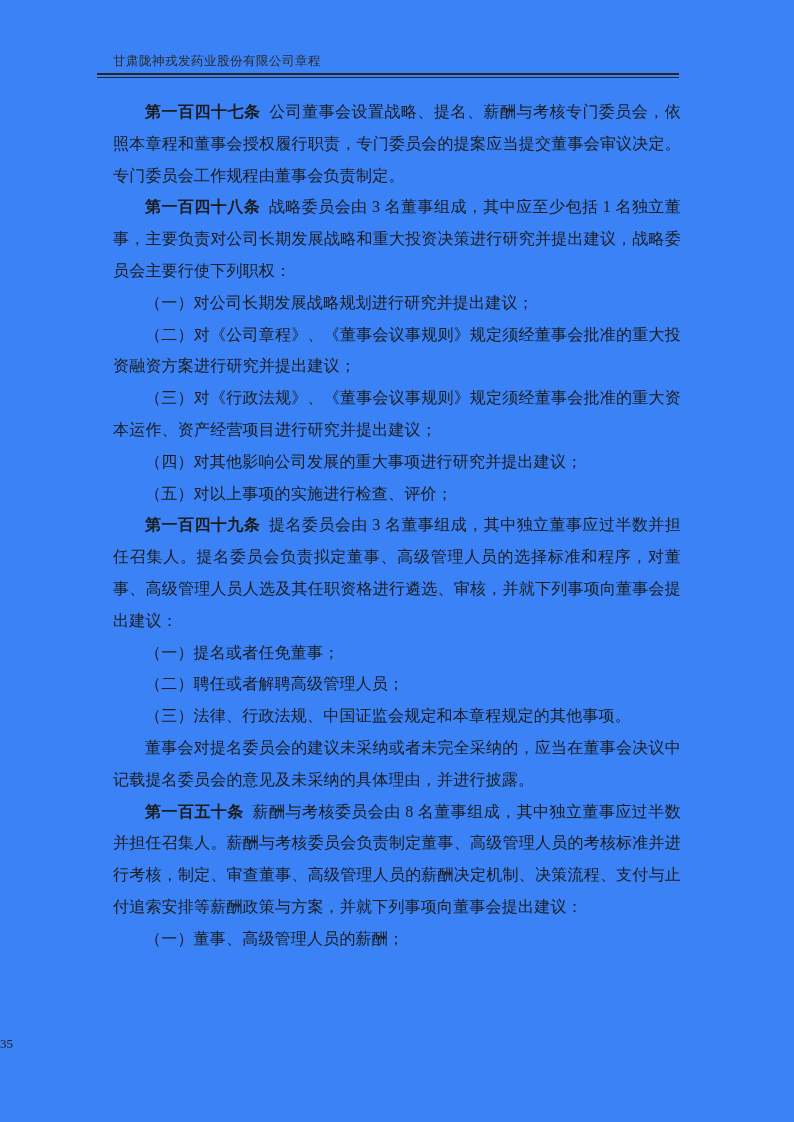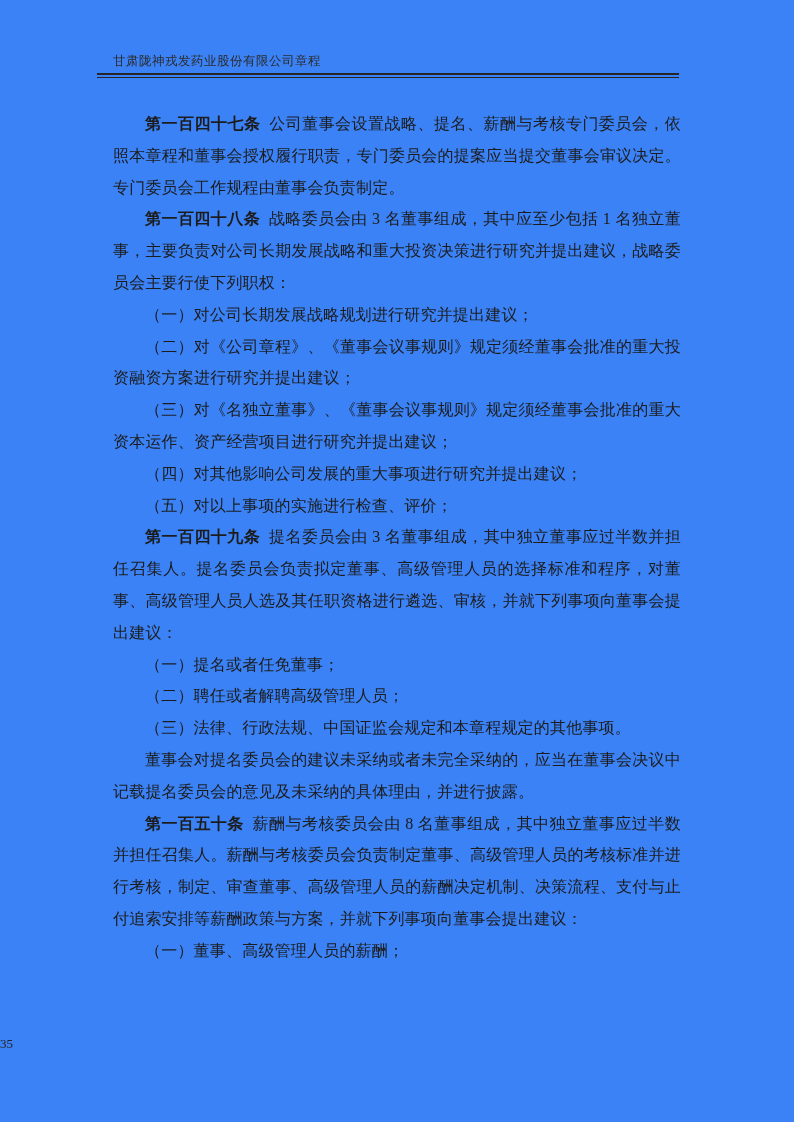--- a/index.html
+++ b/index.html
@@ -36,21 +36,21 @@
   .header-rule {
     margin-top: 3px;
     height: 2px;
     border-top: 2px solid #262626;
     border-bottom: 1px solid #262626;
   }
   .content {
     position: absolute;
     left: 113px;
     width: 568px;
-    top: 108px;
+    top: 96px;
   }
   .para {
     font-size: 16px;
     line-height: 31.8px;
     text-align: justify;
     text-indent: 2em;
     margin: 0;
     letter-spacing: 0.2px;
   }
   .article-num {
@@ -81,21 +81,21 @@
   <div class="content">
 
     <p class="para"><span class="article-num">第一百四十七条</span><span>公司董事会设置战略、提名、薪酬与考核专门委员会，依照本章程和董事会授权履行职责，专门委员会的提案应当提交董事会审议决定。专门委员会工作规程由董事会负责制定。</span></p>
 
     <p class="para"><span class="article-num">第一百四十八条</span><span>战略委员会由 3 名董事组成，其中应至少包括 1 名独立董事，主要负责对公司长期发展战略和重大投资决策进行研究并提出建议，战略委员会主要行使下列职权：</span></p>
 
     <p class="para"><span>（一）对公司长期发展战略规划进行研究并提出建议；</span></p>
 
     <p class="para"><span>（二）对《公司章程》、《董事会议事规则》规定须经董事会批准的重大投资融资方案进行研究并提出建议；</span></p>
 
-    <p class="para"><span>（三）对《名独立董事》、《董事会议事规则》规定须经董事会批准的重大资本运作、资产经营项目进行研究并提出建议；</span></p>
+    <p class="para"><span>（三）对《行政法规》、《董事会议事规则》规定须经董事会批准的重大资本运作、资产经营项目进行研究并提出建议；</span></p>
 
     <p class="para"><span>（四）对其他影响公司发展的重大事项进行研究并提出建议；</span></p>
 
     <p class="para"><span>（五）对以上事项的实施进行检查、评价；</span></p>
 
 
     <p class="para"><span class="article-num">第一百四十九条</span><span>提名委员会由 3 名董事组成，其中独立董事应过半数并担任召集人。提名委员会负责拟定董事、高级管理人员的选择标准和程序，对董事、高级管理人员人选及其任职资格进行遴选、审核，并就下列事项向董事会提出建议：</span></p>
 
     <p class="para"><span>（一）提名或者任免董事；</span></p>
 

